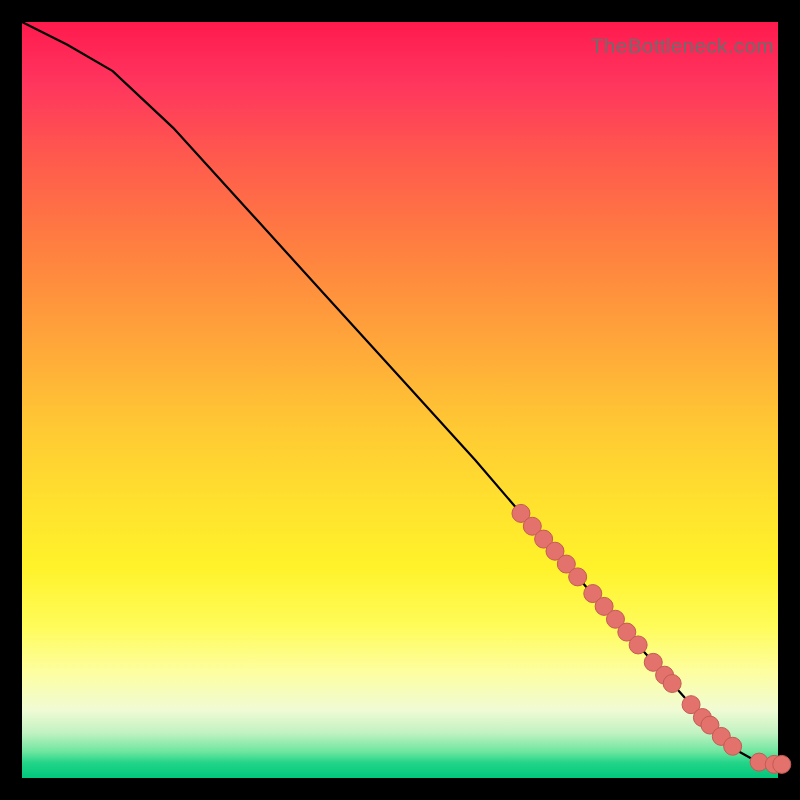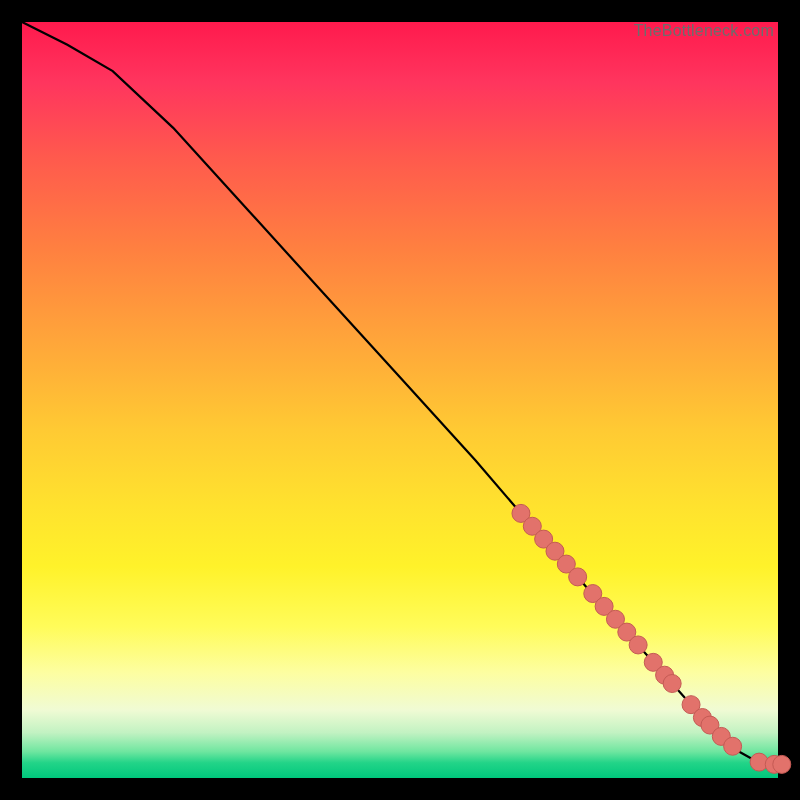--- a/index.html
+++ b/index.html
@@ -32,23 +32,23 @@
       #f0fbd4 91%,
       #c2f2c2 94%,
       #6fe6a0 96.5%,
       #22d488 98%,
       #00c77c 100%
     );
   }
 
   .watermark {
     position: absolute;
-    top: 0px;
+    top: 12px;
     right: 4px;
-    font-size: 16px;
+    font-size: 21px;
     font-weight: 500;
     color: #6d6d6d;
     letter-spacing: 0.2px;
   }
 
   svg.curve {
     position: absolute;
     left: 0; top: 0;
     width: 756px; height: 756px;
     overflow: visible;

